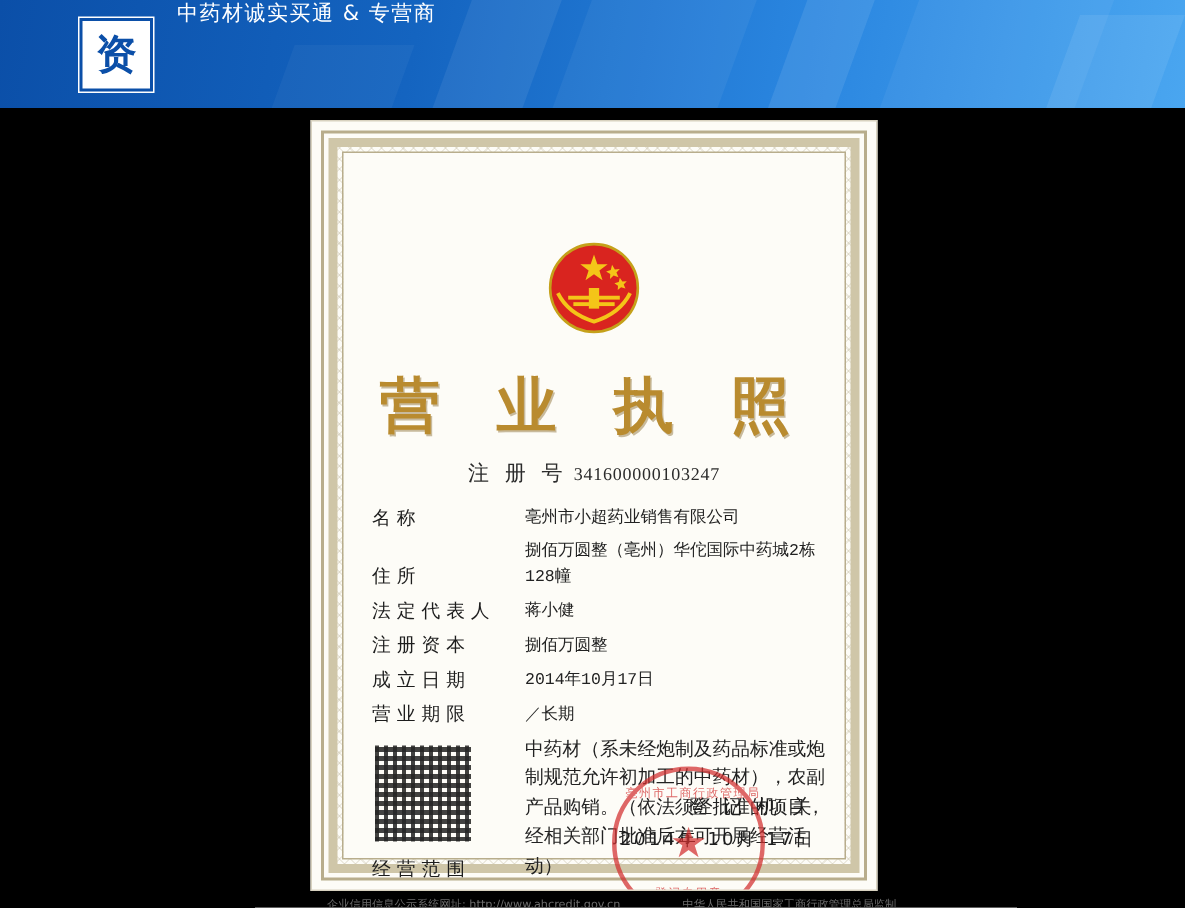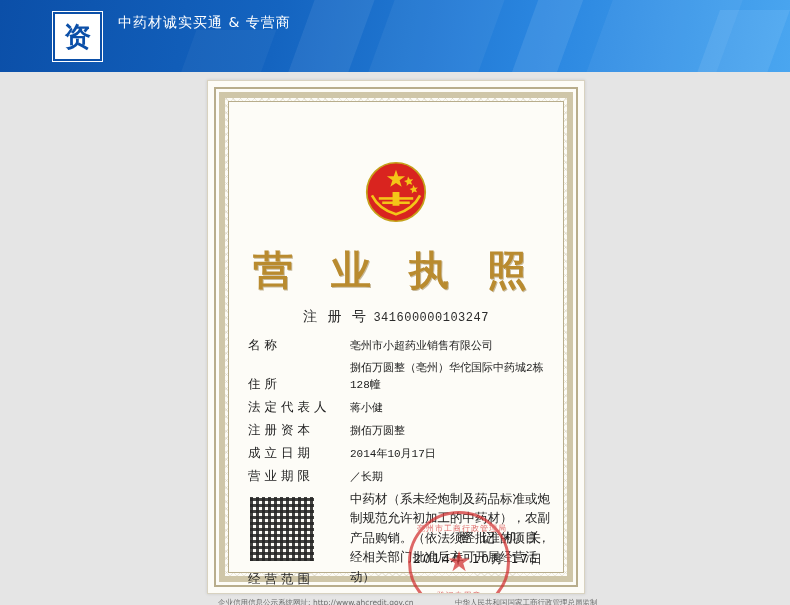--- a/index.html
+++ b/index.html
@@ -54,21 +54,21 @@
     justify-content: center;
     color: #0b4fa8;
     font-size: 27px;
     font-weight: bold;
     line-height: 1;
     font-family: "DejaVu Sans", sans-serif;
   }
   .banner-text {
     position: absolute;
     left: 118px;
-    top: 14px;
+    top: 0;
     color: #ffffff;
     text-align: right;
   }
   .banner-sub {
     font-size: 14px;
     letter-spacing: 1px;
     font-family: "DejaVu Sans", sans-serif;
     margin-bottom: 2px;
   }
   .banner-title {
@@ -77,21 +77,21 @@
     letter-spacing: 2px;
     font-family: "DejaVu Sans", sans-serif;
     line-height: 1.1;
   }
 
   
   .cert-area {
     position: relative;
     width: 790px;
     height: 533px;
-    background: #e5e5e5;
+    background: #000000;
   }
   .cert {
     position: absolute;
     left: 207px;
     top: 8px;
     width: 376px;
     height: 512px;
     background: #fdfcf7;
     border: 1px solid #d8d2c0;
     box-shadow: 0 0 3px rgba(0,0,0,0.12);
@@ -177,21 +177,21 @@
     color: #2b2b2b;
   }
   .reg-label {
     font-size: 14px;
     letter-spacing: 3px;
     font-family: "DejaVu Sans", sans-serif;
   }
   .reg-value {
     font-size: 12px;
     letter-spacing: 0.5px;
-    font-family: Liberation Mono, monospace;
+    font-family: Liberation Serif, serif;
   }
 
   .fields {
     position: absolute;
     top: 256px;
     left: 40px;
     right: 28px;
     z-index: 3;
   }
   .field-row {

